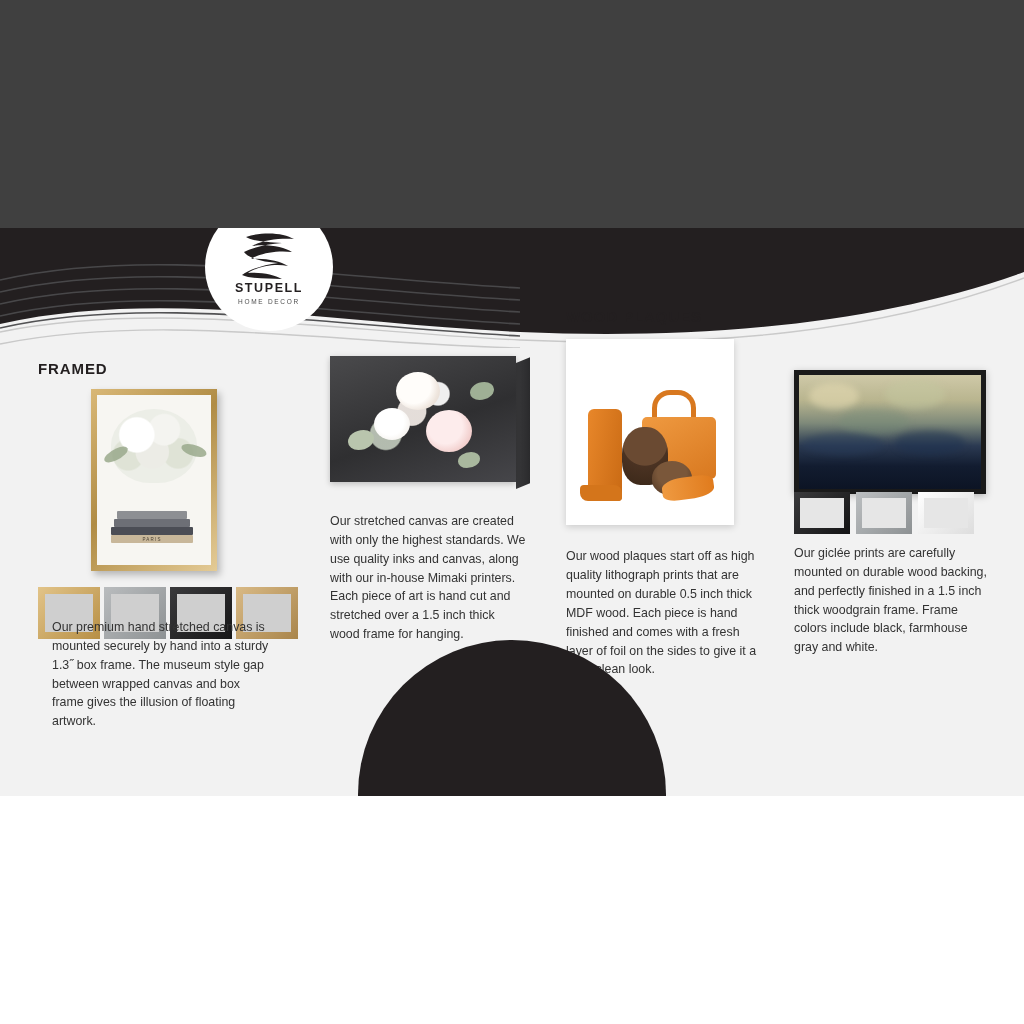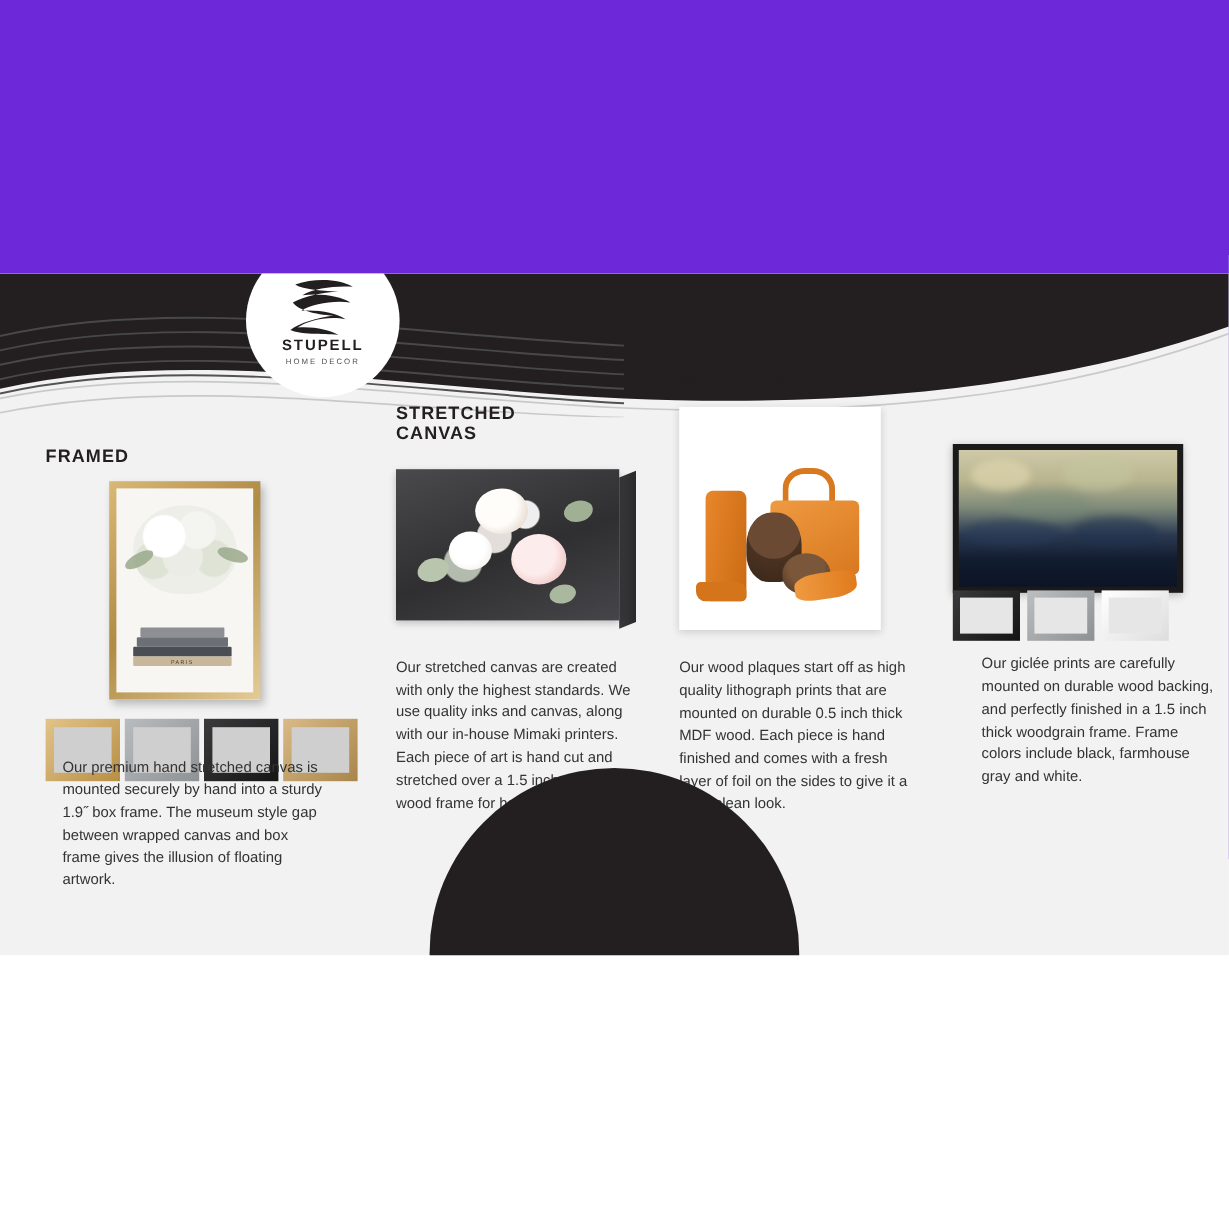--- a/index.html
+++ b/index.html
@@ -14,21 +14,21 @@
     overflow: hidden;
   }
 
   
   #stage {
     position: absolute;
     left: 0;
     top: 0;
     width: 1024px;
     height: 716px;
-    background: #6d28d9;
+    background: #404040;
   }
 
   
   #panel {
     position: absolute;
     left: 0;
     top: 228px;
     width: 1024px;
     height: 568px;
     background: #f2f2f2;
@@ -114,21 +114,21 @@
     line-height: 1.16;
     text-transform: uppercase;
   }
   .col-body {
     font-size: 12.4px;
     line-height: 1.52;
     color: #333333;
   }
 
   
-  #col1 { left: 38px; top: 144px; width: 262px; }
+  #col1 { left: 38px; top: 132px; width: 262px; }
   #col1 .col-title { margin-bottom: 0; }
 
   .ffc-art-wrap {
     position: relative;
     width: 262px;
     height: 196px;
     margin-top: 12px;
   }
   .ffc-frame {
     position: absolute;
@@ -353,21 +353,21 @@
   }
   .fsw {
     width: 56px; height: 42px;
     box-sizing: border-box;
     padding: 6px;
   }
   .fsw > i { display:block; width:100%; height:100%; background:#e6e6e6; }
   .fsw-black { background: linear-gradient(135deg,#3a3a3c,#141415); }
   .fsw-gray  { background: linear-gradient(135deg,#bcbfc1,#8d9193); }
   .fsw-white { background: linear-gradient(135deg,#ffffff,#dddddd); }
-  #col4 .col-body { position: absolute; left: 0; top: 188px; width: 196px; margin-left: 24px; }
+  #col4 .col-body { position: absolute; left: 0; top: 188px; width: 196px; }
 </style>
 </head>
 <body>
 
 <div id="stage">
 
   <div id="panel">
 
     <div class="swoosh">
       <svg width="1024" height="120" viewBox="0 0 1024 120" preserveAspectRatio="none" aria-hidden="true">
@@ -426,28 +426,24 @@
             </div>
           <div class="sw sw-black">
               <i></i>
             </div>
           <div class="sw sw-wood">
               <i></i>
             </div>
         </div>
       </div>
 
-      <div class="col-body">Our premium hand stretched canvas is mounted securely by hand into a sturdy 1.9˝ box frame. The museum style gap between wrapped canvas and box frame gives the illusion of floating artwork.</div>
+      <div class="col-body">Our premium hand stretched canvas is mounted securely by hand into a sturdy 1.3˝ box frame. The museum style gap between wrapped canvas and box frame gives the illusion of floating artwork.</div>
     </div>
 
     <div class="col" id="col2">
-      <div class="col-title">
-        <span>STRETCHED</span><br>
-        <span>CANVAS</span>
-      </div>
 
       <div class="sc-art">
         <div class="sc-side"></div>
         <div class="sc-face">
           <div class="sc-flower" style="left:66px; top:16px; width:44px; height:38px; background:radial-gradient(circle at 40% 38%, #fffdfa 0 48%, #eee5dd 70%, #ded2c8);"></div>
           <div class="sc-flower" style="left:96px; top:54px; width:46px; height:42px; background:radial-gradient(circle at 42% 40%, #fdecec 0 46%, #f2cfcd 72%, #e0b4b2);"></div>
           <div class="sc-flower" style="left:44px; top:52px; width:36px; height:32px; background:radial-gradient(circle at 45% 42%, #ffffff 0 50%, #ece6df);"></div>
           <div class="sc-flower" style="left:18px; top:74px; width:26px; height:20px; background:#b9c5ad; border-radius:60% 40% 60% 40%;"></div>
           <div class="sc-flower" style="left:140px; top:26px; width:24px; height:18px; background:#9fb095; border-radius:60% 40% 60% 40%;"></div>
           <div class="sc-flower" style="left:128px; top:96px; width:22px; height:16px; background:#a9b89e; border-radius:60% 40% 60% 40%;"></div>

